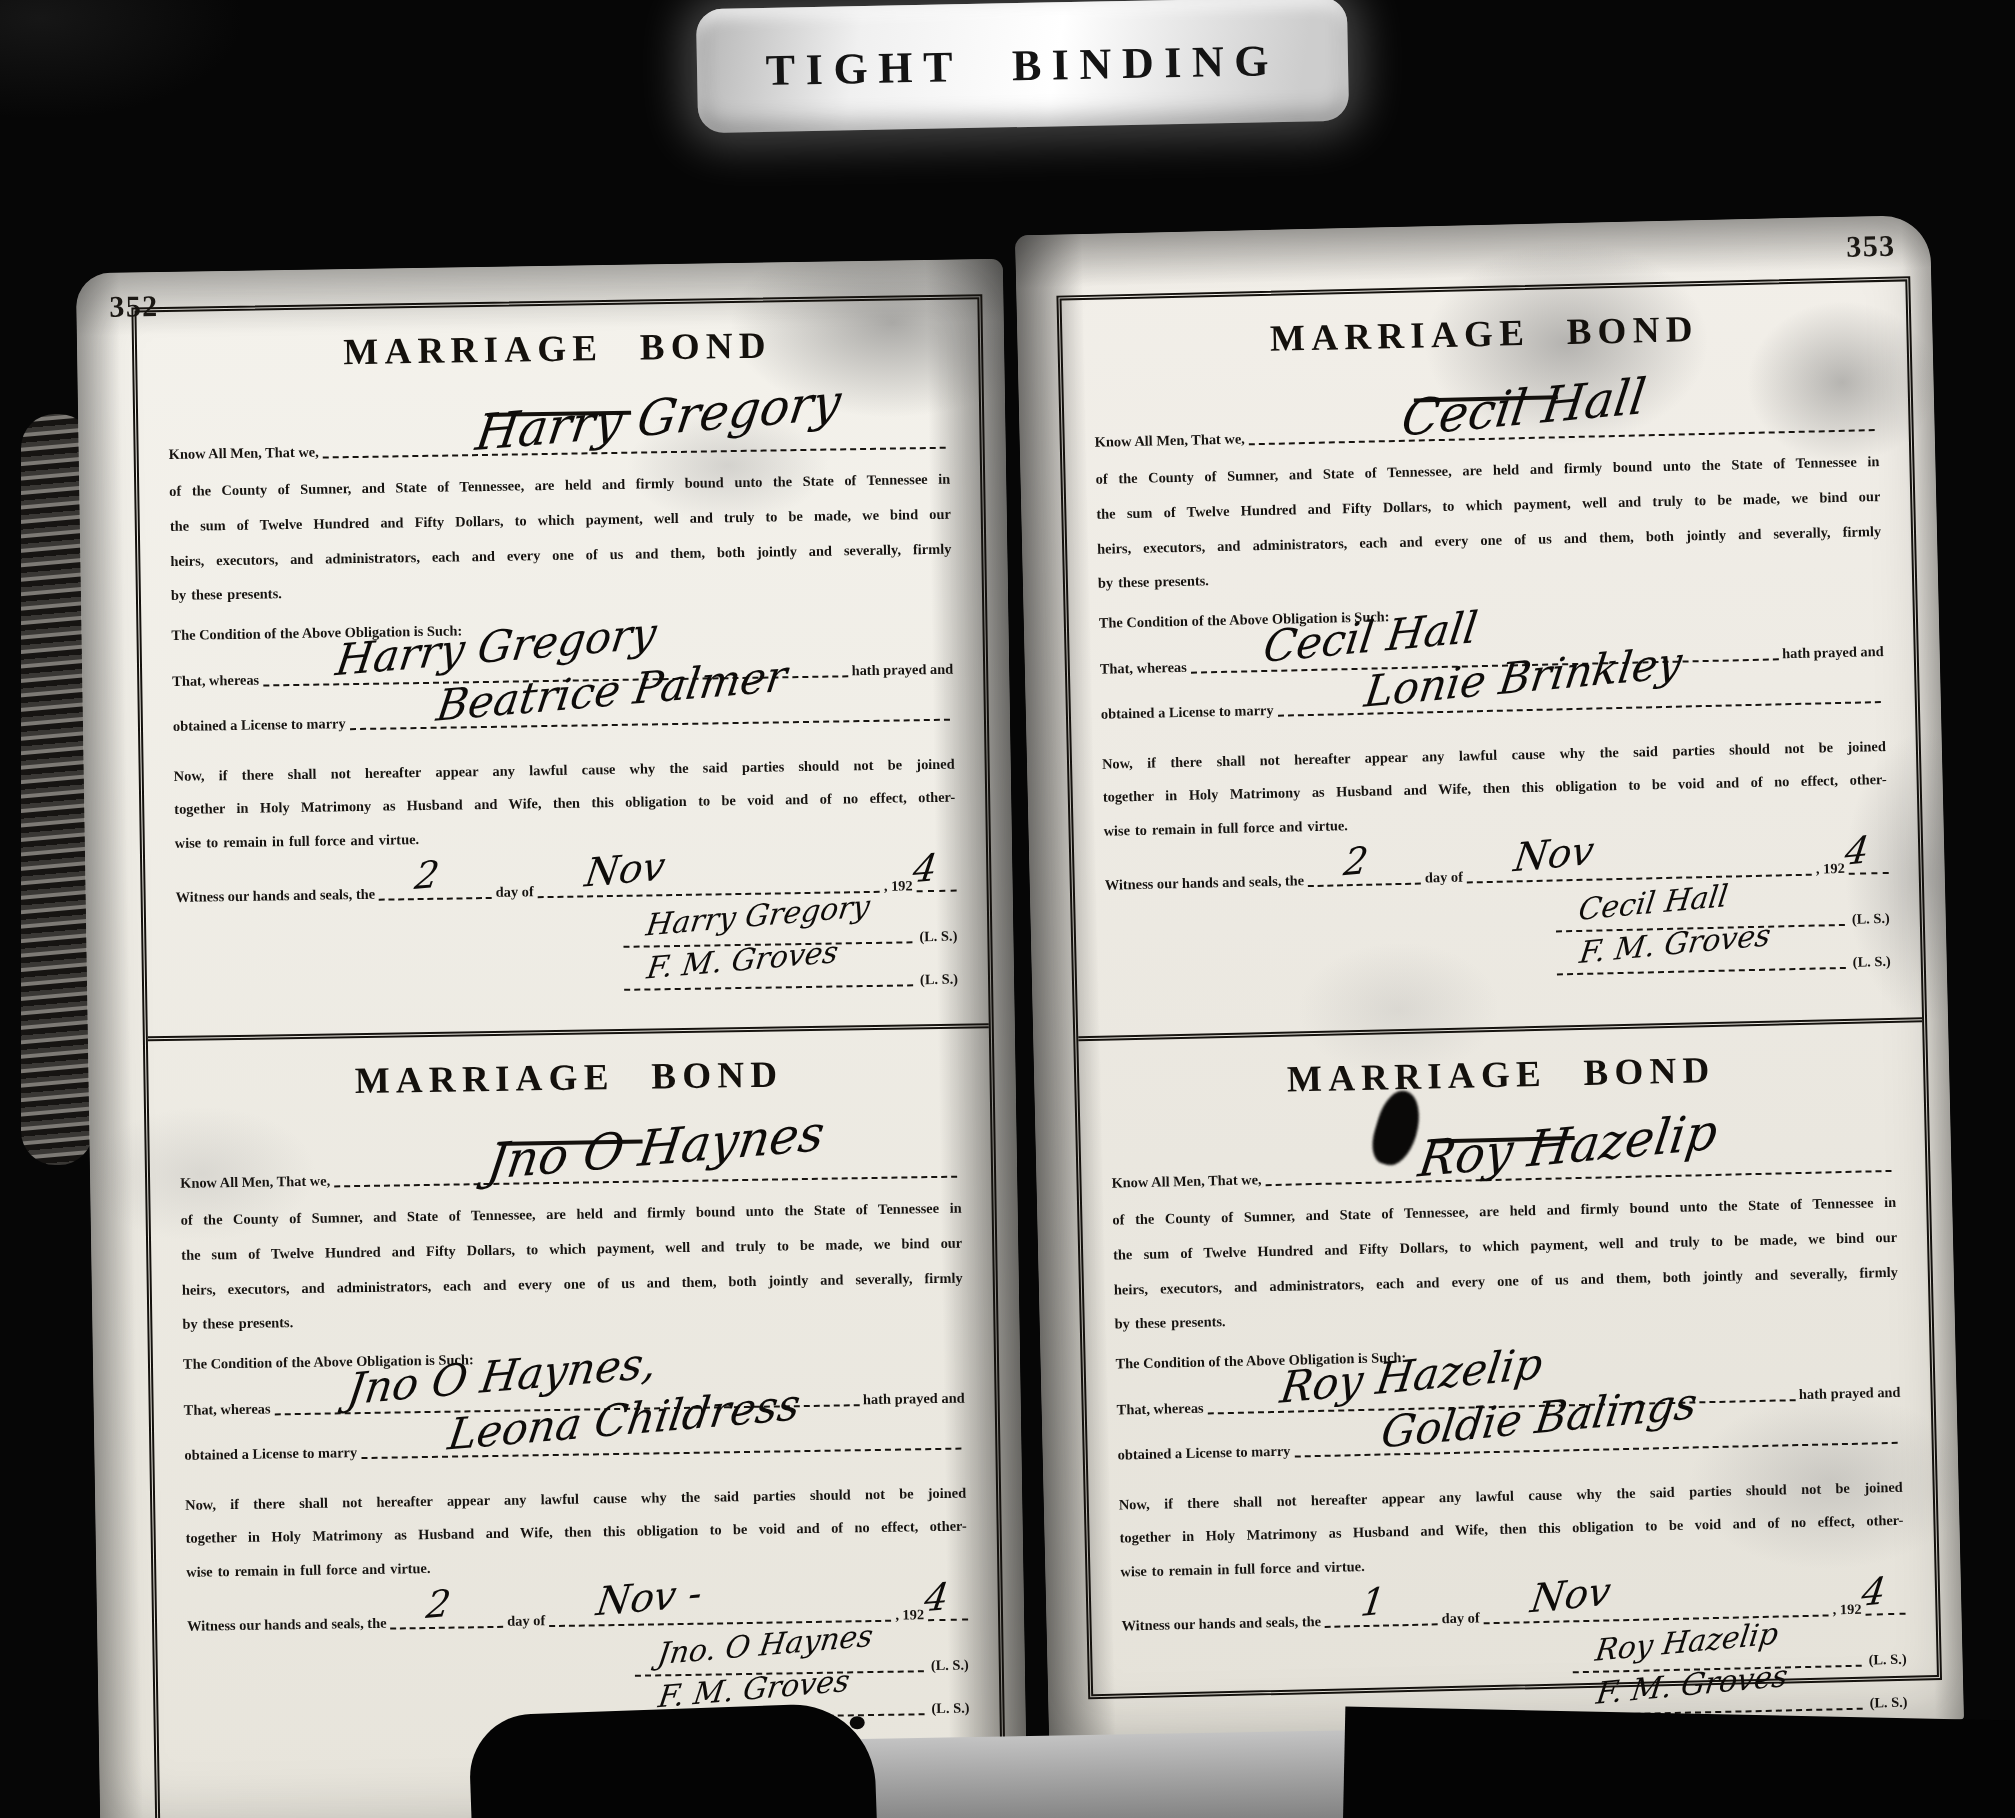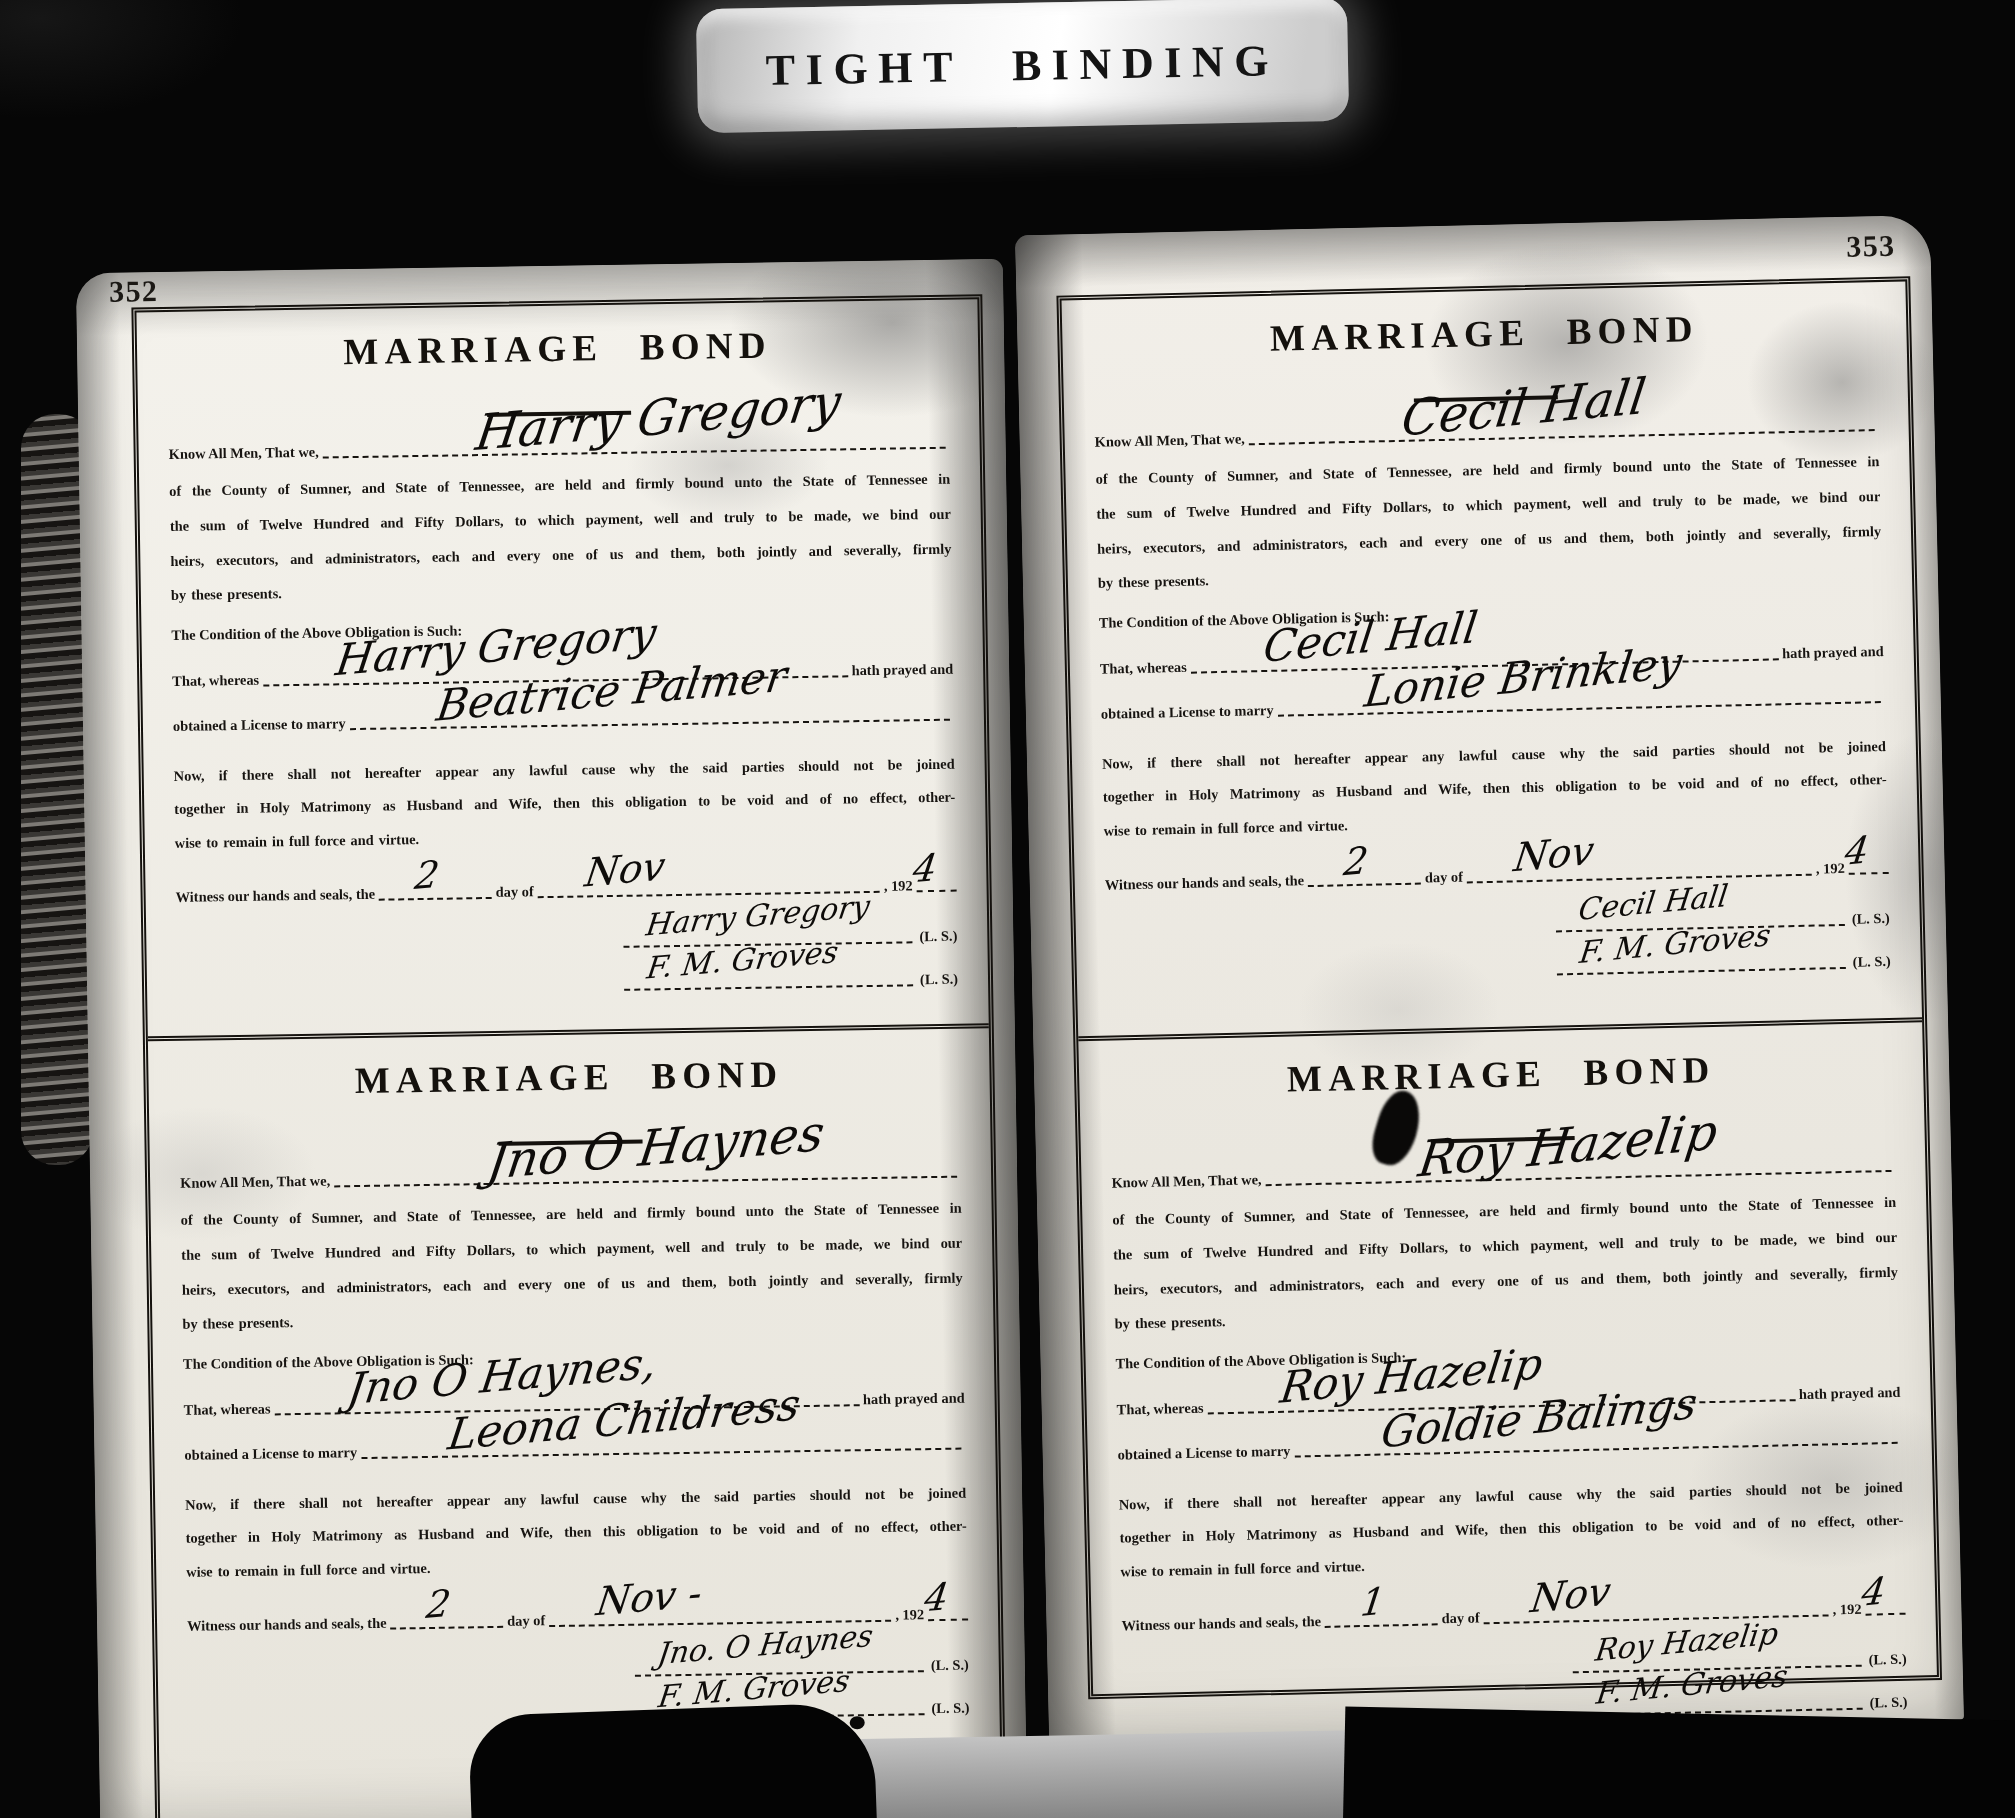--- a/index.html
+++ b/index.html
@@ -25,21 +25,21 @@
       radial-gradient(ellipse 135px 116px at 90% 11%, rgba(110,110,110,.45), transparent 70%),
       radial-gradient(ellipse 116px 207px at 98% 44%, rgba(130,130,130,.38), transparent 70%),
       radial-gradient(ellipse 202px 125px at 86% 84%, rgba(140,140,140,.32), transparent 70%),
       radial-gradient(ellipse 144px 96px at 40% 52%, rgba(150,150,150,.20), transparent 70%),
       linear-gradient(to right, rgba(0,0,0,.48), transparent 67px),
       linear-gradient(to bottom, rgba(0,0,0,.28), transparent 53px),
       linear-gradient(to left, rgba(0,0,0,.22), transparent 29px),
       linear-gradient(#f2efe9,#e5e2d9);}
 
   .pagenum{position:absolute;font-weight:700;font-size:30px;color:#1d1a16;letter-spacing:1.4px;}
-  #pagenum-352{left:33px;top:2px;}
+  #pagenum-352{left:33px;top:17px;}
   #pagenum-353{right:35px;top:12.5px;}
 
   .frame{position:absolute;border:5.3px double #16130f;}
   #frame-left{left:55px;right:21px;top:35px;bottom:-19px;}
   #frame-right{left:40px;right:21px;top:61px;bottom:40px;}
   .sep{border-top:5.3px double #16130f;}
 
   
   .bond{position:relative;}
   .h-l1{height:724px}.h-l2{height:828px}.h-r1{height:736px}.h-r2{height:697px}

